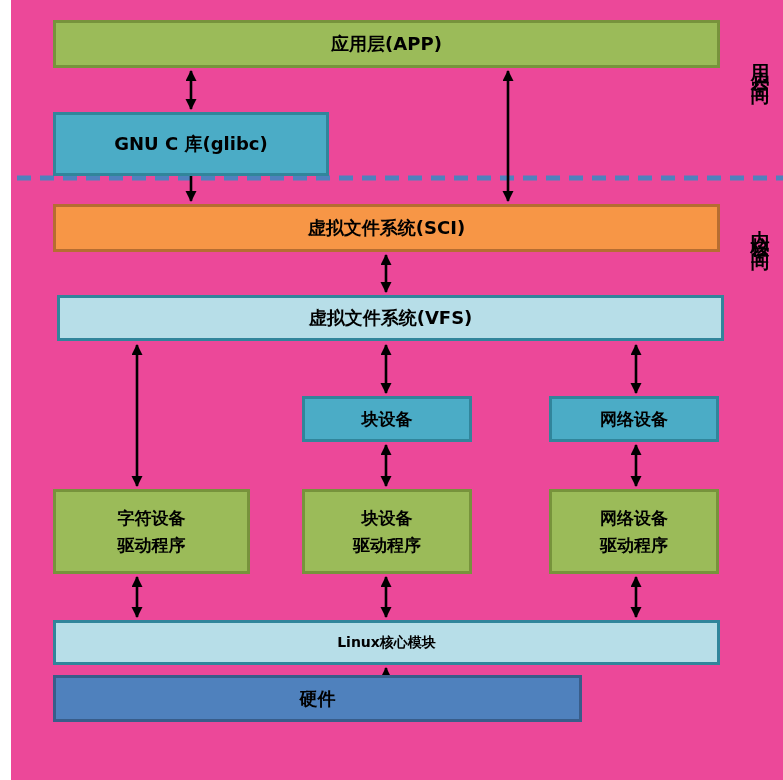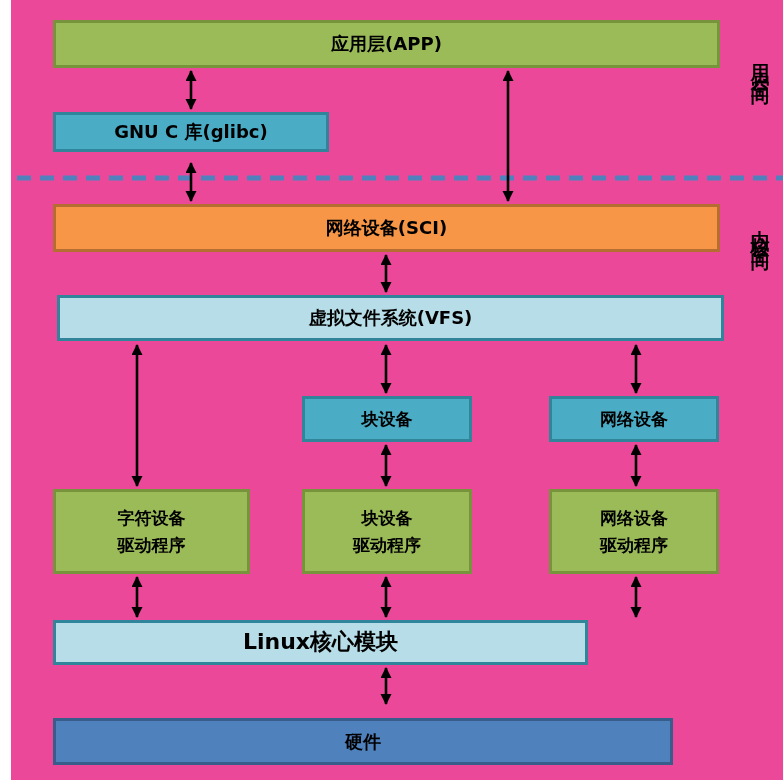--- a/index.html
+++ b/index.html
@@ -74,25 +74,25 @@
       <line x1="625" y1="445" x2="625" y2="486" stroke="#000000" stroke-width="2.6" marker-start="url(#ah-start)" marker-end="url(#ah-end)"></line>
       <line x1="126" y1="577" x2="126" y2="617" stroke="#000000" stroke-width="2.6" marker-start="url(#ah-start)" marker-end="url(#ah-end)"></line>
       <line x1="375" y1="577" x2="375" y2="617" stroke="#000000" stroke-width="2.6" marker-start="url(#ah-start)" marker-end="url(#ah-end)"></line>
       <line x1="625" y1="577" x2="625" y2="617" stroke="#000000" stroke-width="2.6" marker-start="url(#ah-start)" marker-end="url(#ah-end)"></line>
       <line x1="375" y1="668" x2="375" y2="704" stroke="#000000" stroke-width="2.6" marker-start="url(#ah-start)" marker-end="url(#ah-end)"></line>
     </svg>
   <div id="nodes">
       <div class="node" style="left: 42px; top: 20px; width: 667px; height: 48px; background: rgb(155, 187, 89); border: 3px solid rgb(119, 147, 60); font-size: 18px;">
         <span>应用层(APP)</span>
       </div>
-      <div class="node" style="left: 42px; top: 112px; width: 276px; height: 40px; background: rgb(75, 172, 198); border: 3px solid rgb(49, 133, 155); font-size: 18px;">
+      <div class="node" style="left: 42px; top: 112px; width: 276px; height: 64px; background: rgb(75, 172, 198); border: 3px solid rgb(49, 133, 155); font-size: 18px;">
         <span>GNU C 库(glibc)</span>
       </div>
       <div class="node" style="left: 42px; top: 204px; width: 667px; height: 48px; background: rgb(247, 150, 70); border: 3px solid rgb(182, 109, 49); font-size: 18px;">
-        <span>网络设备(SCI)</span>
+        <span>虚拟文件系统(SCI)</span>
       </div>
       <div class="node" style="left: 46px; top: 295px; width: 667px; height: 46px; background: rgb(183, 222, 232); border: 3px solid rgb(49, 133, 155); font-size: 18px;">
         <span>虚拟文件系统(VFS)</span>
       </div>
       <div class="node" style="left: 291px; top: 396px; width: 170px; height: 46px; background: rgb(75, 172, 198); border: 3px solid rgb(49, 133, 155); font-size: 17px;">
         <span>块设备</span>
       </div>
       <div class="node" style="left: 538px; top: 396px; width: 170px; height: 46px; background: rgb(75, 172, 198); border: 3px solid rgb(49, 133, 155); font-size: 17px;">
         <span>网络设备</span>
       </div>
@@ -101,22 +101,22 @@
         <span>驱动程序</span>
       </div>
       <div class="node" style="left: 291px; top: 489px; width: 170px; height: 85px; background: rgb(155, 187, 89); border: 3px solid rgb(119, 147, 60); font-size: 17px;">
         <span>块设备</span>
         <span>驱动程序</span>
       </div>
       <div class="node" style="left: 538px; top: 489px; width: 170px; height: 85px; background: rgb(155, 187, 89); border: 3px solid rgb(119, 147, 60); font-size: 17px;">
         <span>网络设备</span>
         <span>驱动程序</span>
       </div>
-      <div class="node" style="left: 42px; top: 620px; width: 535px; height: 45px; background: rgb(183, 222, 232); border: 3px solid rgb(49, 133, 155); font-size: 22px;">
+      <div class="node" style="left: 42px; top: 620px; width: 667px; height: 45px; background: rgb(183, 222, 232); border: 3px solid rgb(49, 133, 155); font-size: 14px;">
         <span>Linux核心模块</span>
       </div>
-      <div class="node" style="left: 42px; top: 718px; width: 620px; height: 47px; background: rgb(79, 129, 189); border: 3px solid rgb(56, 93, 138); font-size: 18px;">
+      <div class="node" style="left: 42px; top: 675px; width: 529px; height: 47px; background: rgb(79, 129, 189); border: 3px solid rgb(56, 93, 138); font-size: 18px;">
         <span>硬件</span>
       </div>
     </div>
   <div class="vlabel" id="vlabel-0" style="left: 740px; top: 48px; height: 110px;">用户空间</div>
   <div class="vlabel" id="vlabel-1" style="left: 740px; top: 214px; height: 110px;">内核空间</div>
 </div>
 
 </body></html>

